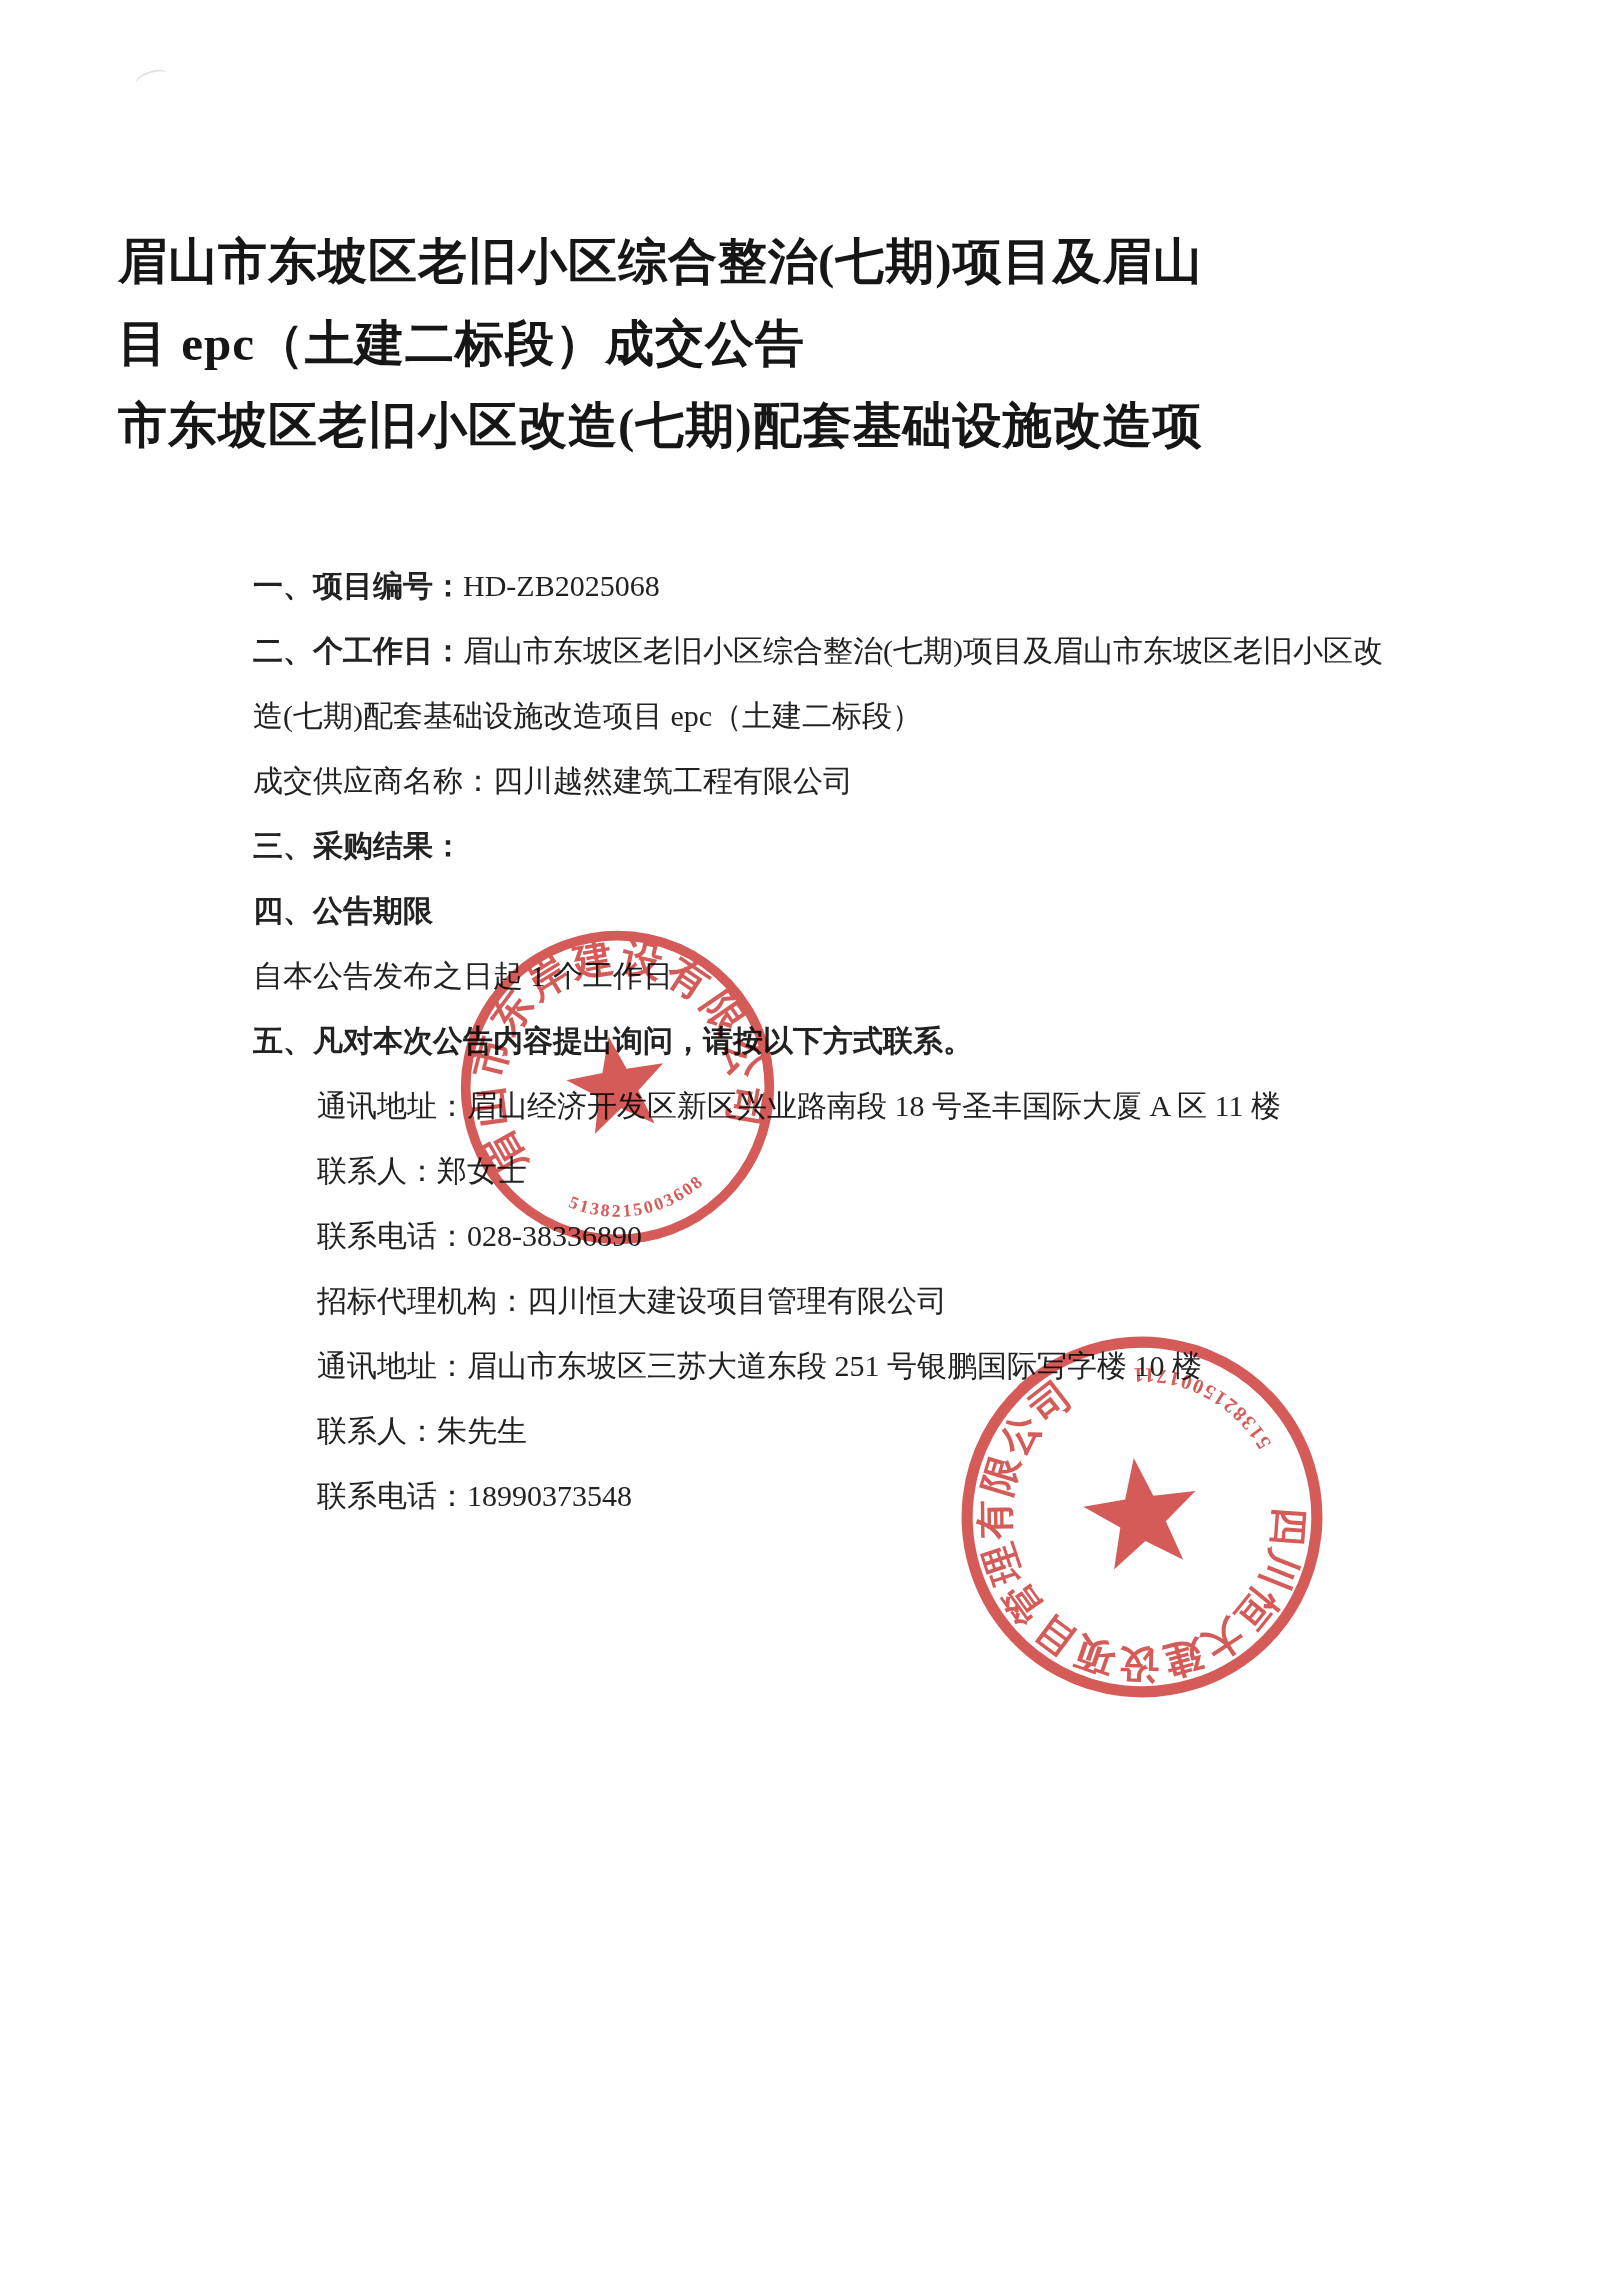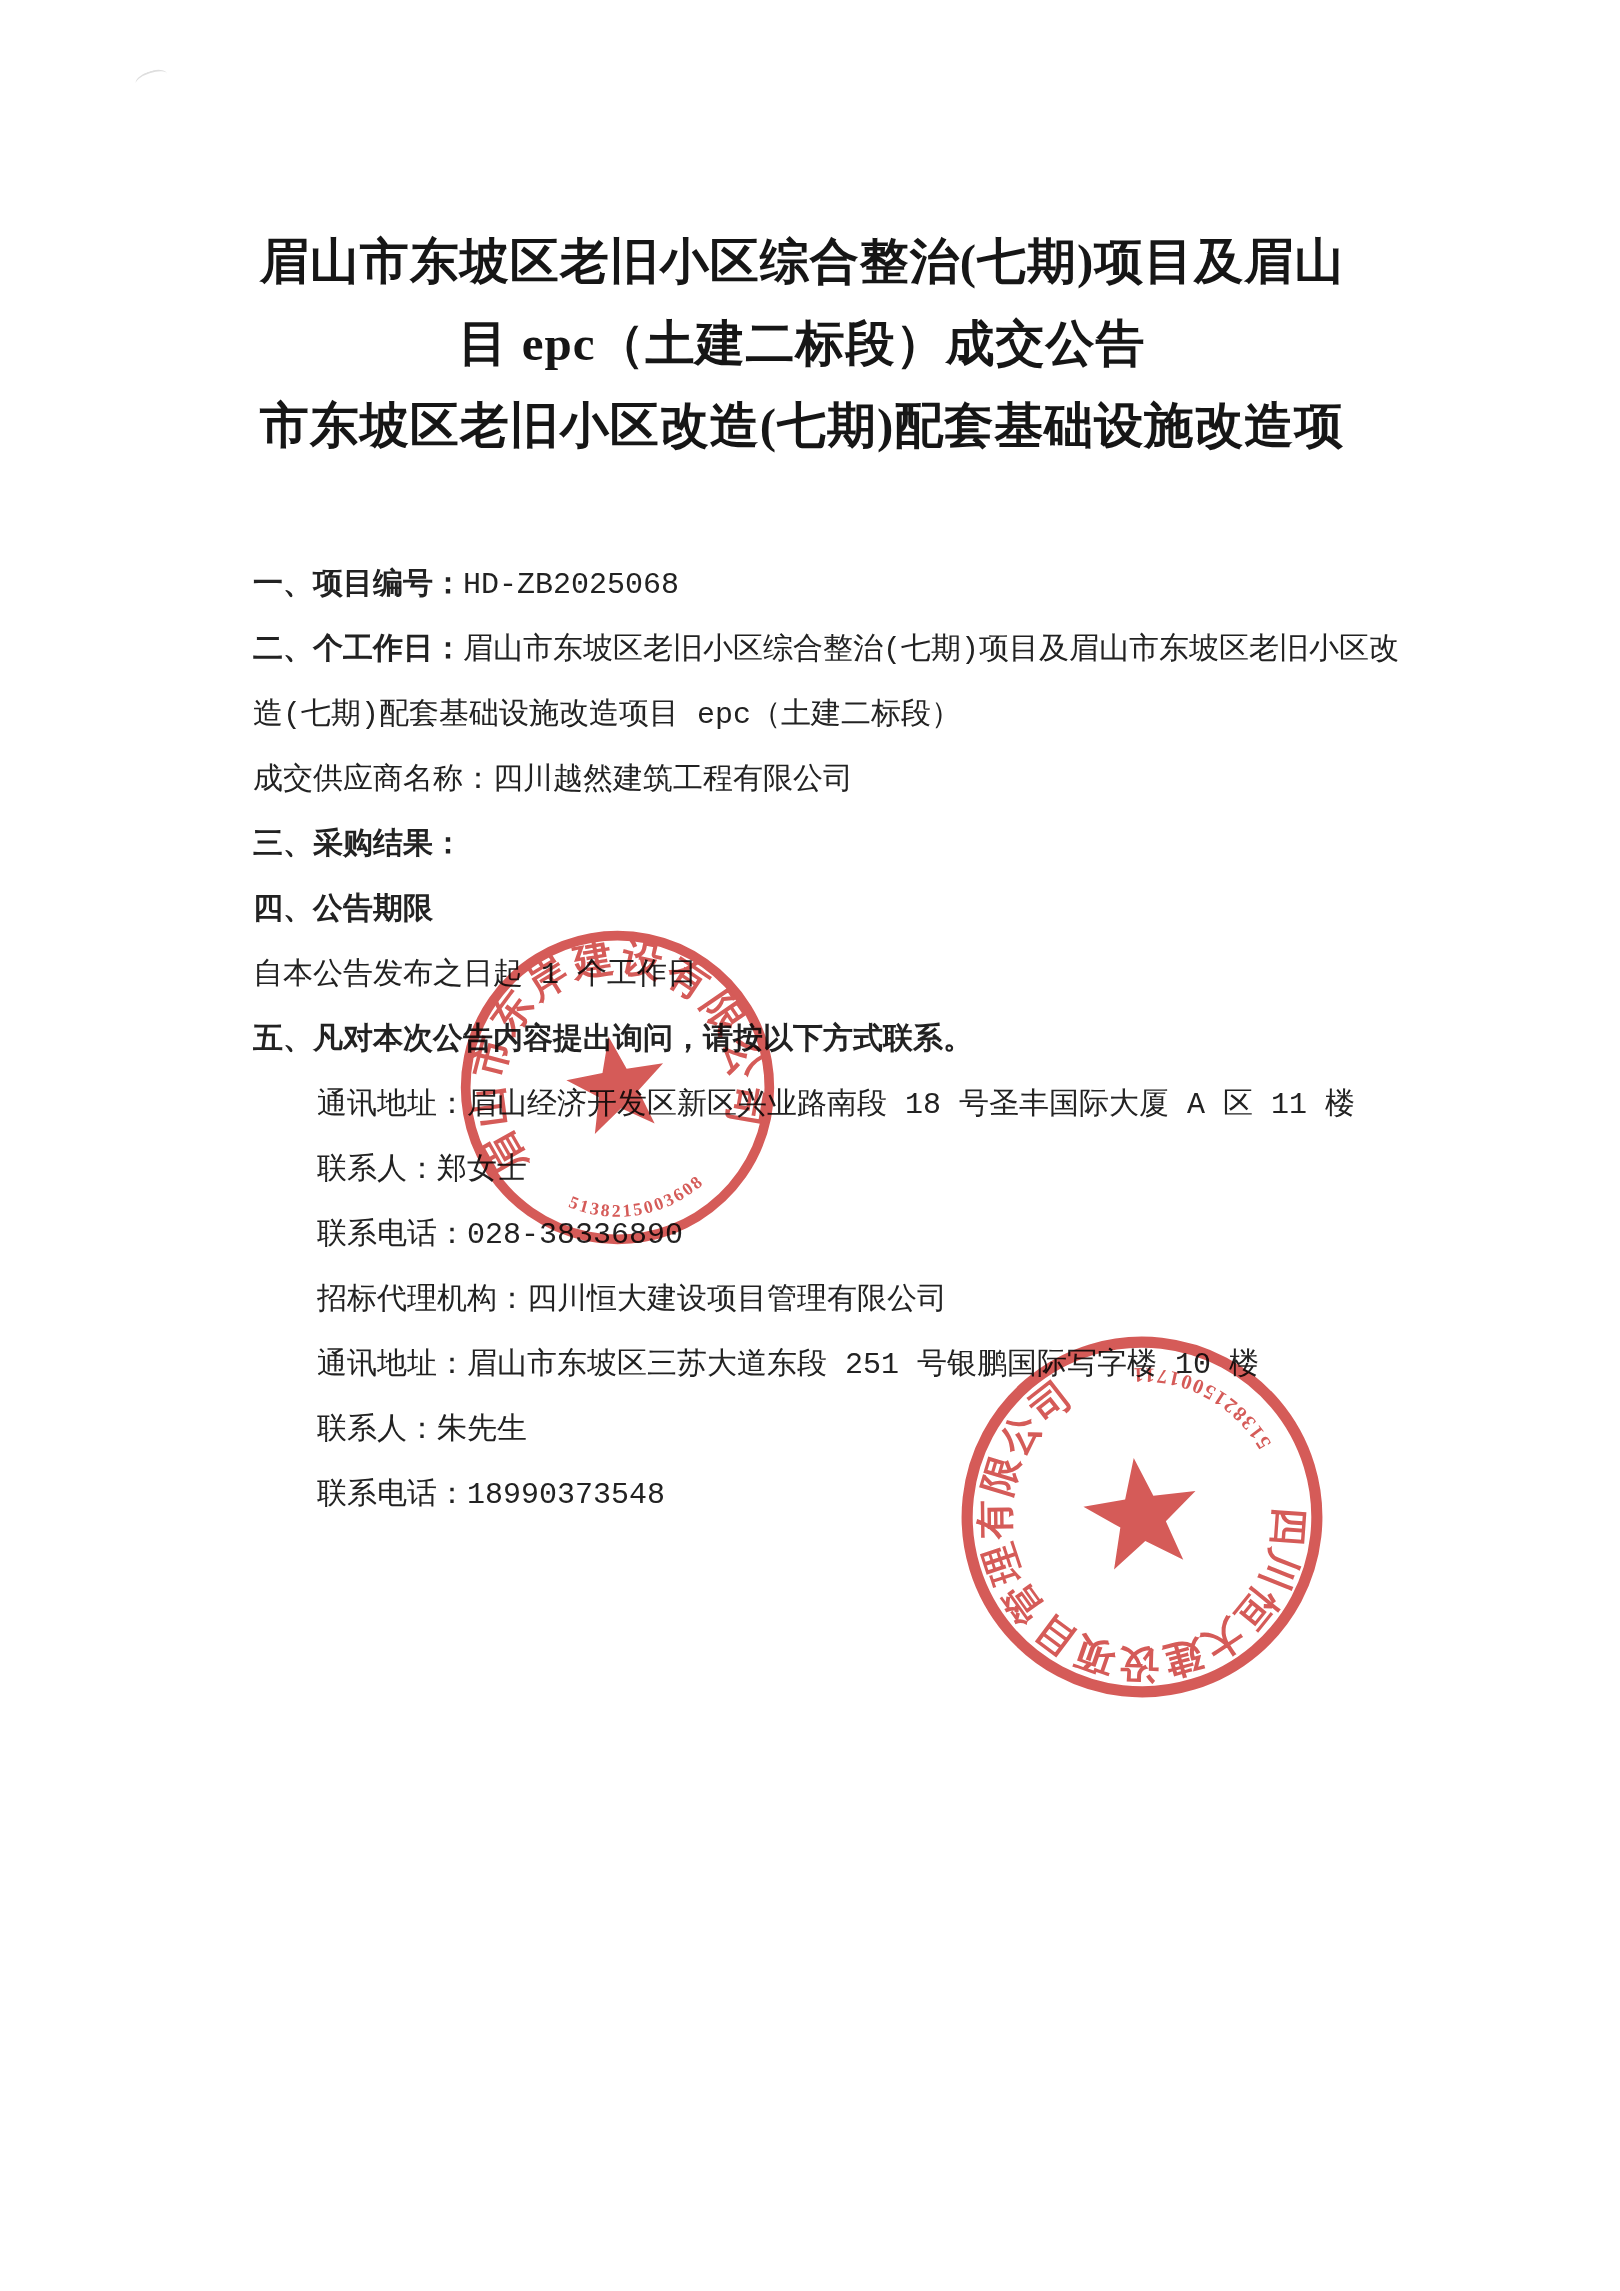--- a/index.html
+++ b/index.html
@@ -12,31 +12,31 @@
     font-family:"Liberation Serif","DejaVu Serif",serif;
     color:#1f1f1f;
   }
   .scan-mark{
     position:absolute;left:135px;top:71px;width:33px;height:13.7px;
     border-top:2px solid #dedede;border-radius:50%;
     transform:rotate(-18deg);
   }
   .title{
     position:absolute;top:221px;left:118px;right:134px;
-    margin:0;text-align:center;
+    margin:0;text-align:left;
     font-size:49px;font-weight:700;line-height:82px;
     color:#161616;letter-spacing:1px;
   }
   .title .tline{display:block;}
   .content{
     position:absolute;left:253px;top:553px;width:1159px;
     font-size:30px;line-height:65px;
     color:#222222;
   }
-  .content p{margin:0;font-family:Liberation Mono, monospace;}
+  .content p{margin:0;}
   .b{font-weight:700;}
   .sub{padding-left:64px;}
   .gap{margin-top:58px;}
   .seal{
     position:absolute;
     mix-blend-mode:multiply;
     opacity:0.88;
     pointer-events:none;
   }
   .seal svg{display:block;width:100%;height:100%;}

